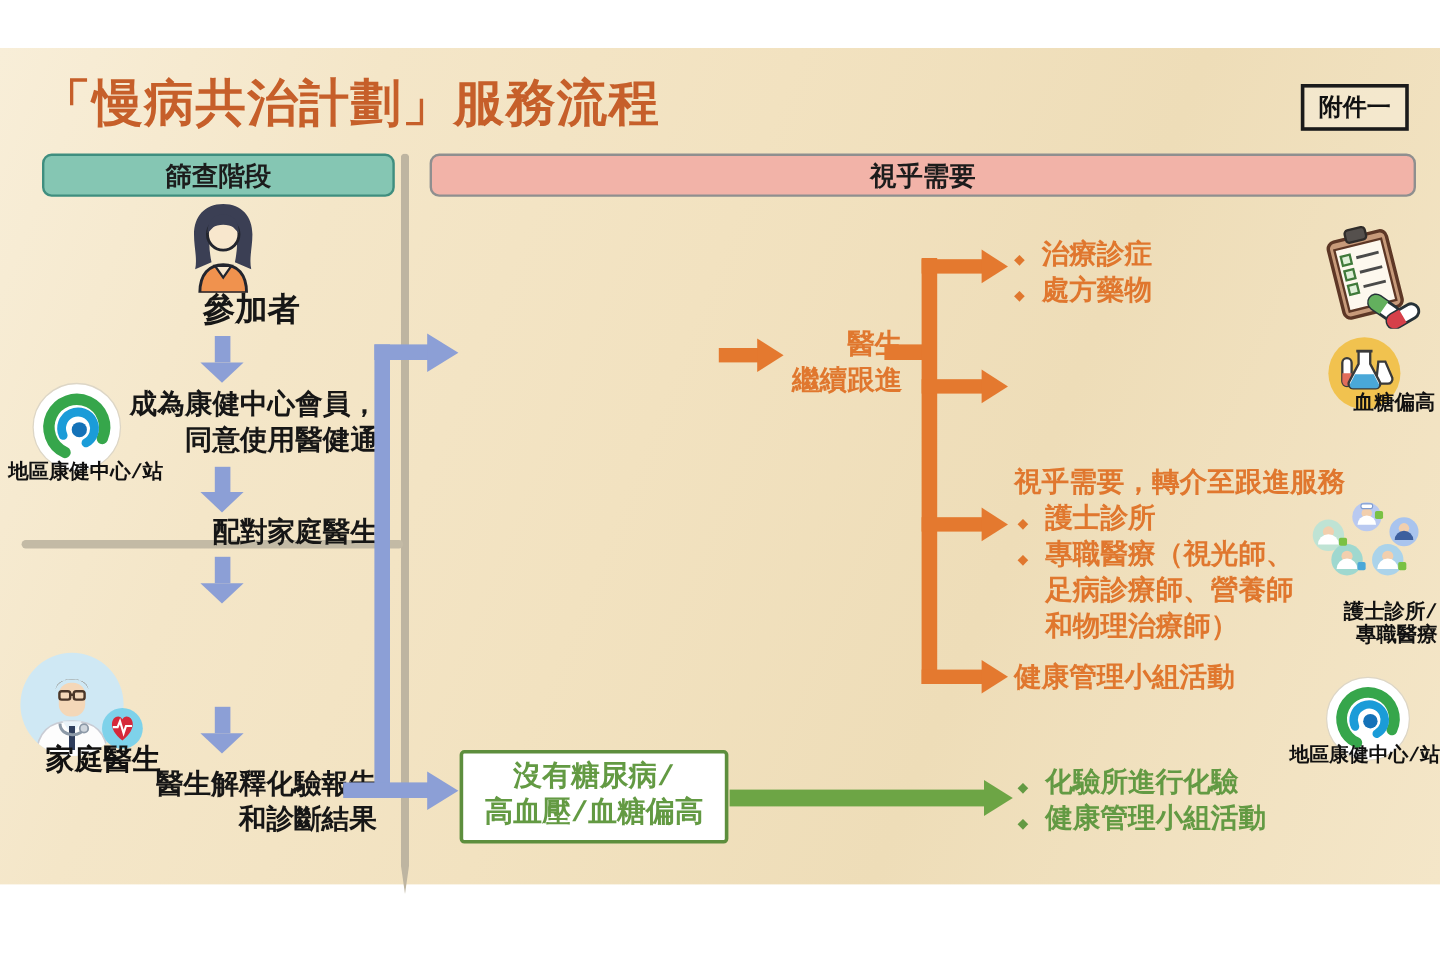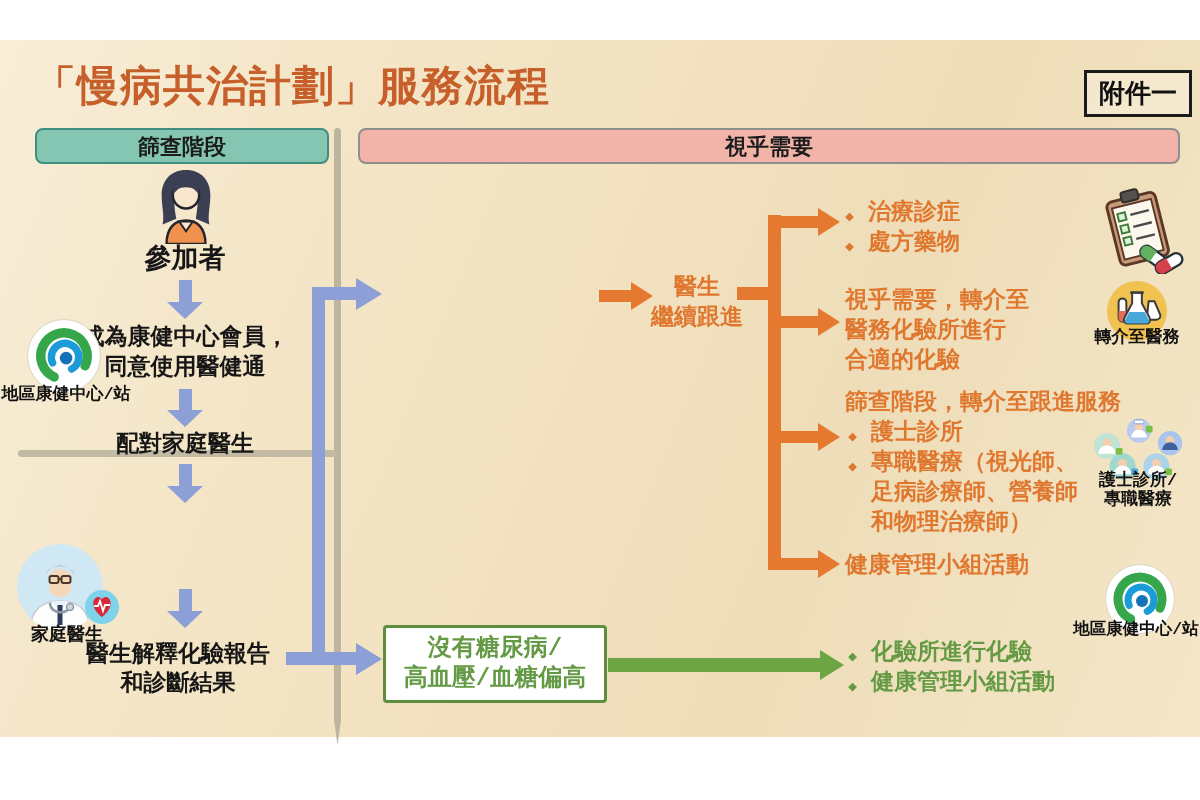--- a/index.html
+++ b/index.html
@@ -2,25 +2,25 @@
 <html><head>
 <meta charset="utf-8">
 <style>
   html,body{margin:0;padding:0;background:#ffffff;}
   body{font-family:"DejaVu Sans","Liberation Sans",sans-serif;}
   #stage{position:relative;width:1200px;height:800px;background:#ffffff;overflow:hidden;}
   #canvas{position:absolute;left:0;top:40px;width:1200px;height:697px;
     background:linear-gradient(112deg,#f8eed8 0%,#f4e6c8 22%,#f2e2c0 45%,#eeddb8 68%,#f4e6c8 100%);font-family:Liberation Mono, monospace;}
   .abs{position:absolute;}
   .pre{white-space:pre-line;}
-  .ctr{text-align:center;}
+  .ctr{text-align:right;}
 
   .title{left:34px;top:18px;font-size:42px;font-weight:800;color:#c65f2a;letter-spacing:1px;}
   .attach{left:1084px;top:30px;border:3px solid #1b1b1b;background:rgba(255,255,255,0.25);
-    padding:3px 12px;font-size:26px;font-weight:700;color:#111;}
+    padding:3px 12px;font-size:20px;font-weight:700;color:#111;}
 
   .band{top:88px;height:30px;border-radius:8px;font-size:22px;font-weight:600;color:#1c1c1c;
     display:flex;align-items:center;justify-content:center;padding-top:2px;}
   .band-screen{left:35px;width:290px;background:#85c6b3;border:2px solid #3f8e7f;}
   .band-treat{left:358px;width:818px;background:#f2b3a8;border:2px solid #8f8f8f;}
 
   .vdivider{left:334px;top:88px;width:7px;height:617px;background:#beb5a1;border-radius:4px 4px 0 0;
     clip-path:polygon(0 0,100% 0,100% 96%,50% 100%,0 96%);}
   .hline{left:18px;top:410px;width:318px;height:7px;background:#c3baa5;border-radius:4px;}
 
@@ -118,21 +118,21 @@
         <rect x="33.5" y="33" width="9" height="7" rx="2" fill="none" stroke="#4a3628" stroke-width="2"></rect>
         <rect x="45.5" y="33" width="9" height="7" rx="2" fill="none" stroke="#4a3628" stroke-width="2"></rect>
         <line x1="42.5" y1="36" x2="45.5" y2="36" stroke="#4a3628" stroke-width="2"></line>
         <path d="M34 60 C34 72 54 72 54 62" fill="none" stroke="#8d9aa8" stroke-width="2.5"></path>
         <circle cx="54" cy="64" r="3.5" fill="#cfd6dd" stroke="#8d9aa8" stroke-width="1.5"></circle>
       </g>
       <circle cx="86" cy="64" r="17" fill="#7ed2ea"></circle>
       <path d="M86 74 C73 64 77 54 82.5 54 C85 54 86 56.5 86 56.5 C86 56.5 87 54 89.5 54 C95 54 99 64 86 74 Z" fill="#d6293a"></path>
       <polyline points="78,63 82,63 84,58 87,68 89,62 94,62" fill="none" stroke="#ffffff" stroke-width="1.8"></polyline>
     </svg>
-    <div class="abs icon-label ctr" style="left:12px;top:586px;width:110px;font-size:18px">家庭醫生</div>
+    <div class="abs icon-label ctr" style="left:24px;top:586px;width:110px;font-size:24px">家庭醫生</div>
 
     <div class="abs adown" style="left:167px;top:549px">
       <div class="sh" style="height:22px"></div>
       <div class="hd"></div>
     </div>
 
     <div class="abs step-txt pre ctr" style="left:42px;top:601px;width:272px;line-height:29px">醫生解釋化驗報告
 和診斷結果</div>
 
     <div class="abs bar" style="left:312px;top:247px;width:13px;height:378px"></div>
@@ -159,25 +159,22 @@
 
     <div class="abs brow otext" style="left:845px;top:158px">
       <span class="bullet">◆</span>
       <span>治療診症</span>
     </div>
     <div class="abs brow otext" style="left:845px;top:188px">
       <span class="bullet">◆</span>
       <span>處方藥物</span>
     </div>
 
-    <div class="abs otext pre" style="left:845px;top:246px">視乎需要，轉介至
-醫務化驗所進行
-合適的化驗</div>
-
-    <div class="abs otext" style="left:845px;top:348px">篩查階段，轉介至跟進服務</div>
+
+    <div class="abs otext" style="left:845px;top:348px">視乎需要，轉介至跟進服務</div>
     <div class="abs brow otext" style="left:848px;top:378px">
       <span class="bullet">◆</span>
       <span>護士診所</span>
     </div>
     <div class="abs brow otext" style="left:848px;top:408px">
       <span class="bullet">◆</span>
       <span class="pre">專職醫療（視光師、
 足病診療師、營養師
 和物理治療師）</span>
     </div>
@@ -224,21 +221,21 @@
 
     <svg class="abs" style="left:1106px;top:240px" width="62" height="62" viewBox="0 0 64 64">
       <circle cx="32" cy="32" r="31" fill="#f1c24f"></circle>
       <rect x="13" y="19" width="8" height="24" rx="4" fill="#ffffff" stroke="#3a3a3a" stroke-width="2"></rect>
       <path d="M13 32 h8 v7 a4 4 0 0 1-8 0 Z" fill="#e26d5a"></path>
       <path d="M44 22 h6 l6 14 a4 4 0 0 1-4 5 h-10 Z" fill="#ffffff" stroke="#3a3a3a" stroke-width="2"></path>
       <path d="M27 13 h10 v11 l8 15 a4 4 0 0 1-4 6 H23 a4 4 0 0 1-4-6 l8-15 Z" fill="#ffffff" stroke="#3a3a3a" stroke-width="2"></path>
       <path d="M24 33 l-4.5 8.5 a2.8 2.8 0 0 0 2.6 3.5 h19.8 a2.8 2.8 0 0 0 2.6-3.5 L40 33 Z" fill="#4aa8d8"></path>
       <line x1="25" y1="13" x2="39" y2="13" stroke="#3a3a3a" stroke-width="2.5"></line>
     </svg>
-    <div class="abs icon-label ctr" style="left:1078px;top:288px;width:118px">轉介至醫務</div>
+    <div class="abs icon-label ctr" style="left:1078px;top:288px;width:118px">血糖偏高</div>
 
     <svg class="abs" style="left:1092px;top:378px" width="94" height="62" viewBox="0 0 96 64">
       <g>
         <circle cx="48" cy="13" r="12.5" fill="#b9c9f0"></circle>
         <circle cx="48" cy="10" r="4.5" fill="#f2cfae"></circle>
           <path d="M40 20 a8 8 0 0 1 16 0 Z" fill="#ffffff"></path>
         <rect x="43" y="2" width="10" height="4" rx="1.5" fill="#ffffff" stroke="#7f9ccf" stroke-width="1"></rect>
       </g>
       <g>
         <circle cx="15" cy="29" r="13.5" fill="#bfe3d4"></circle>
@@ -258,21 +255,21 @@
       <g>
         <circle cx="66" cy="50" r="13.5" fill="#abd3ea"></circle>
         <circle cx="66" cy="47" r="4.8" fill="#f2cfae"></circle>
           <path d="M57 58 a9 9 0 0 1 18 0 Z" fill="#ffffff"></path>
       </g>
       <rect x="55" y="8" width="7" height="7" rx="1.5" fill="#7ac143"></rect>
       <rect x="24" y="31" width="7" height="7" rx="1.5" fill="#7ac143"></rect>
       <rect x="40" y="52" width="7" height="7" rx="1.5" fill="#4aa8d8"></rect>
       <rect x="75" y="52" width="7" height="7" rx="1.5" fill="#7ac143"></rect>
     </svg>
-    <div class="abs icon-label pre ctr" style="left:1078px;top:431px;width:120px">護士診所/
+    <div class="abs icon-label pre ctr" style="left:1078px;top:462px;width:120px">護士診所/
 專職醫療</div>
 
     <svg class="abs" style="left:1104px;top:523px" width="72" height="72" viewBox="0 0 72 72">
       <circle cx="36" cy="36" r="34.5" fill="#ffffff" stroke="#ddd6c6" stroke-width="1"></circle>
       <circle cx="36" cy="36" r="22" fill="none" stroke="#36a64b" stroke-width="9" stroke-dasharray="103 40" stroke-linecap="round" transform="rotate(115 36 36)"></circle>
       <circle cx="37" cy="37" r="13" fill="none" stroke="#1b9cd8" stroke-width="7" stroke-dasharray="60 22" stroke-linecap="round" transform="rotate(155 37 37)"></circle>
       <circle cx="38" cy="38" r="6" fill="#1472b8"></circle>
     </svg>
     <div class="abs icon-label ctr" style="left:1072px;top:580px;width:128px;font-size:16.5px">地區康健中心/站</div>
 

